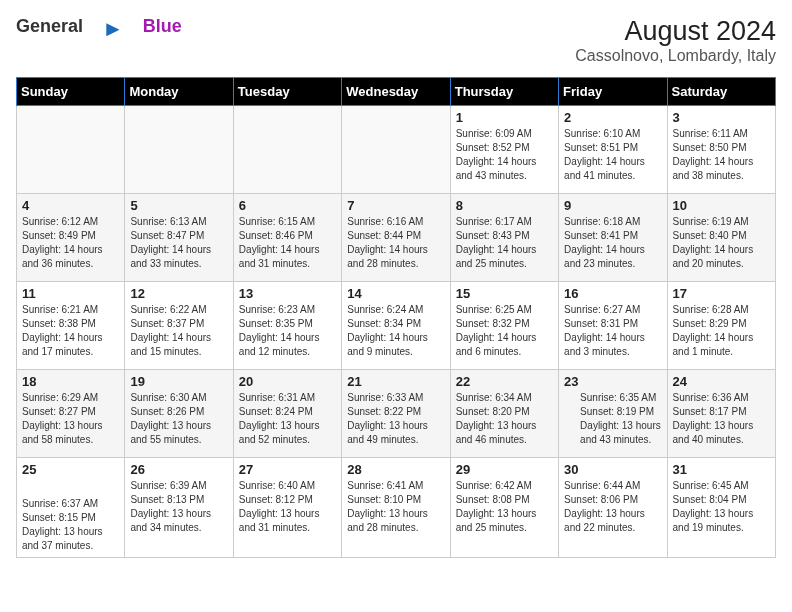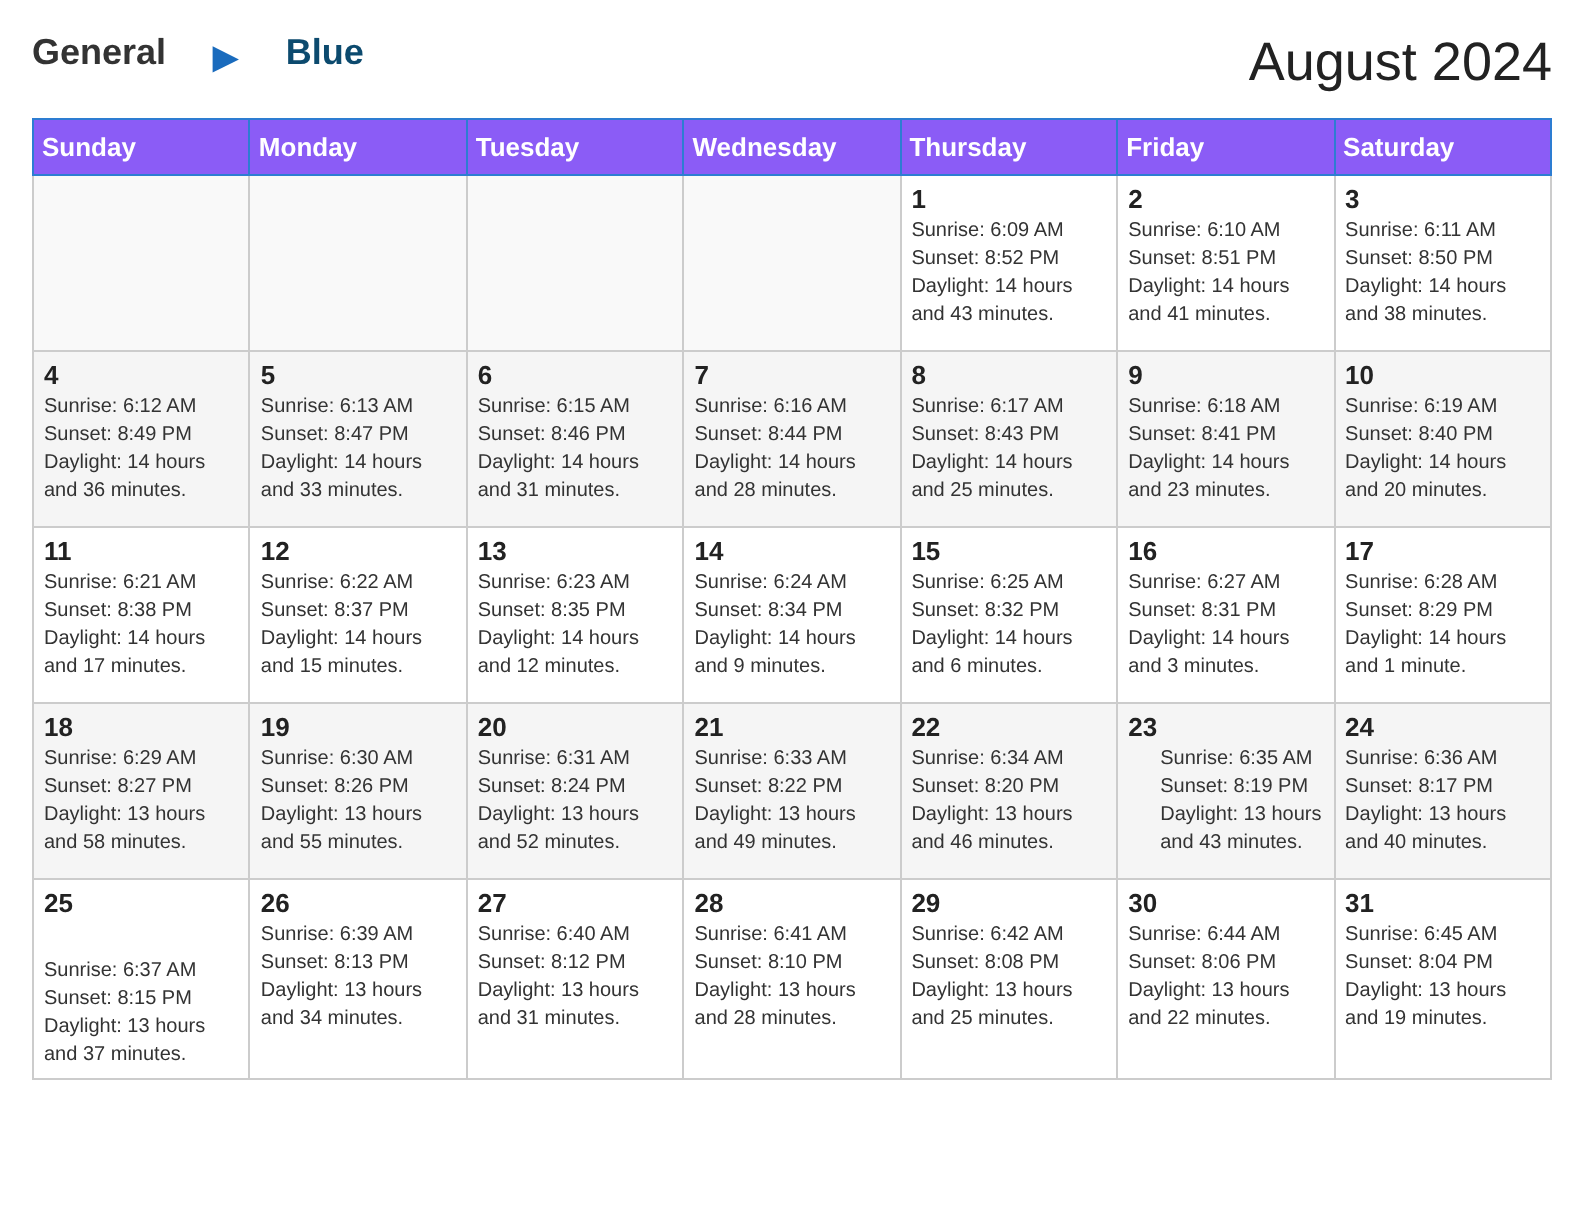--- a/index.html
+++ b/index.html
@@ -31,42 +31,42 @@
       color: #333;
     }
     .logo-bird {
       color: #1a6bbd;
       font-size: 22px;
       margin-left: 2px;
     }
     .logo-blue {
       font-size: 18px;
       font-weight: bold;
-      color: #0c4a6e;
+      color: #a21caf;
       margin-left: 2px;
     }
     .title-area {
       text-align: right;
     }
     .month-year {
       font-size: 27px;
       font-weight: normal;
       color: #222;
     }
     .location {
       font-size: 16px;
       color: #555;
     }
     table {
       width: 100%;
       border-collapse: collapse;
       table-layout: fixed;
     }
     th {
-      background-color: #8b5cf6;
+      background-color: #000000;
       color: #fff;
       font-size: 13px;
       font-weight: bold;
       padding: 6px 4px;
       text-align: left;
       border: 1px solid #2d7dd2;
     }
     td {
       border: 1px solid #ccc;
       vertical-align: top;
@@ -100,20 +100,21 @@
 <div class="header-area">
   <div class="logo">
     <div class="logo-top">
       <span class="logo-general">General</span>
       <span class="logo-bird">►</span>
       <span class="logo-blue">Blue</span>
     </div>
   </div>
   <div class="title-area">
     <div class="month-year">August 2024</div>
+    <div class="location">Cassolnovo, Lombardy, Italy</div>
   </div>
 </div>
 
 <table>
   <thead>
     <tr id="header-row">
     <th>Sunday</th>
         <th>Monday</th>
         <th>Tuesday</th>
         <th>Wednesday</th>

